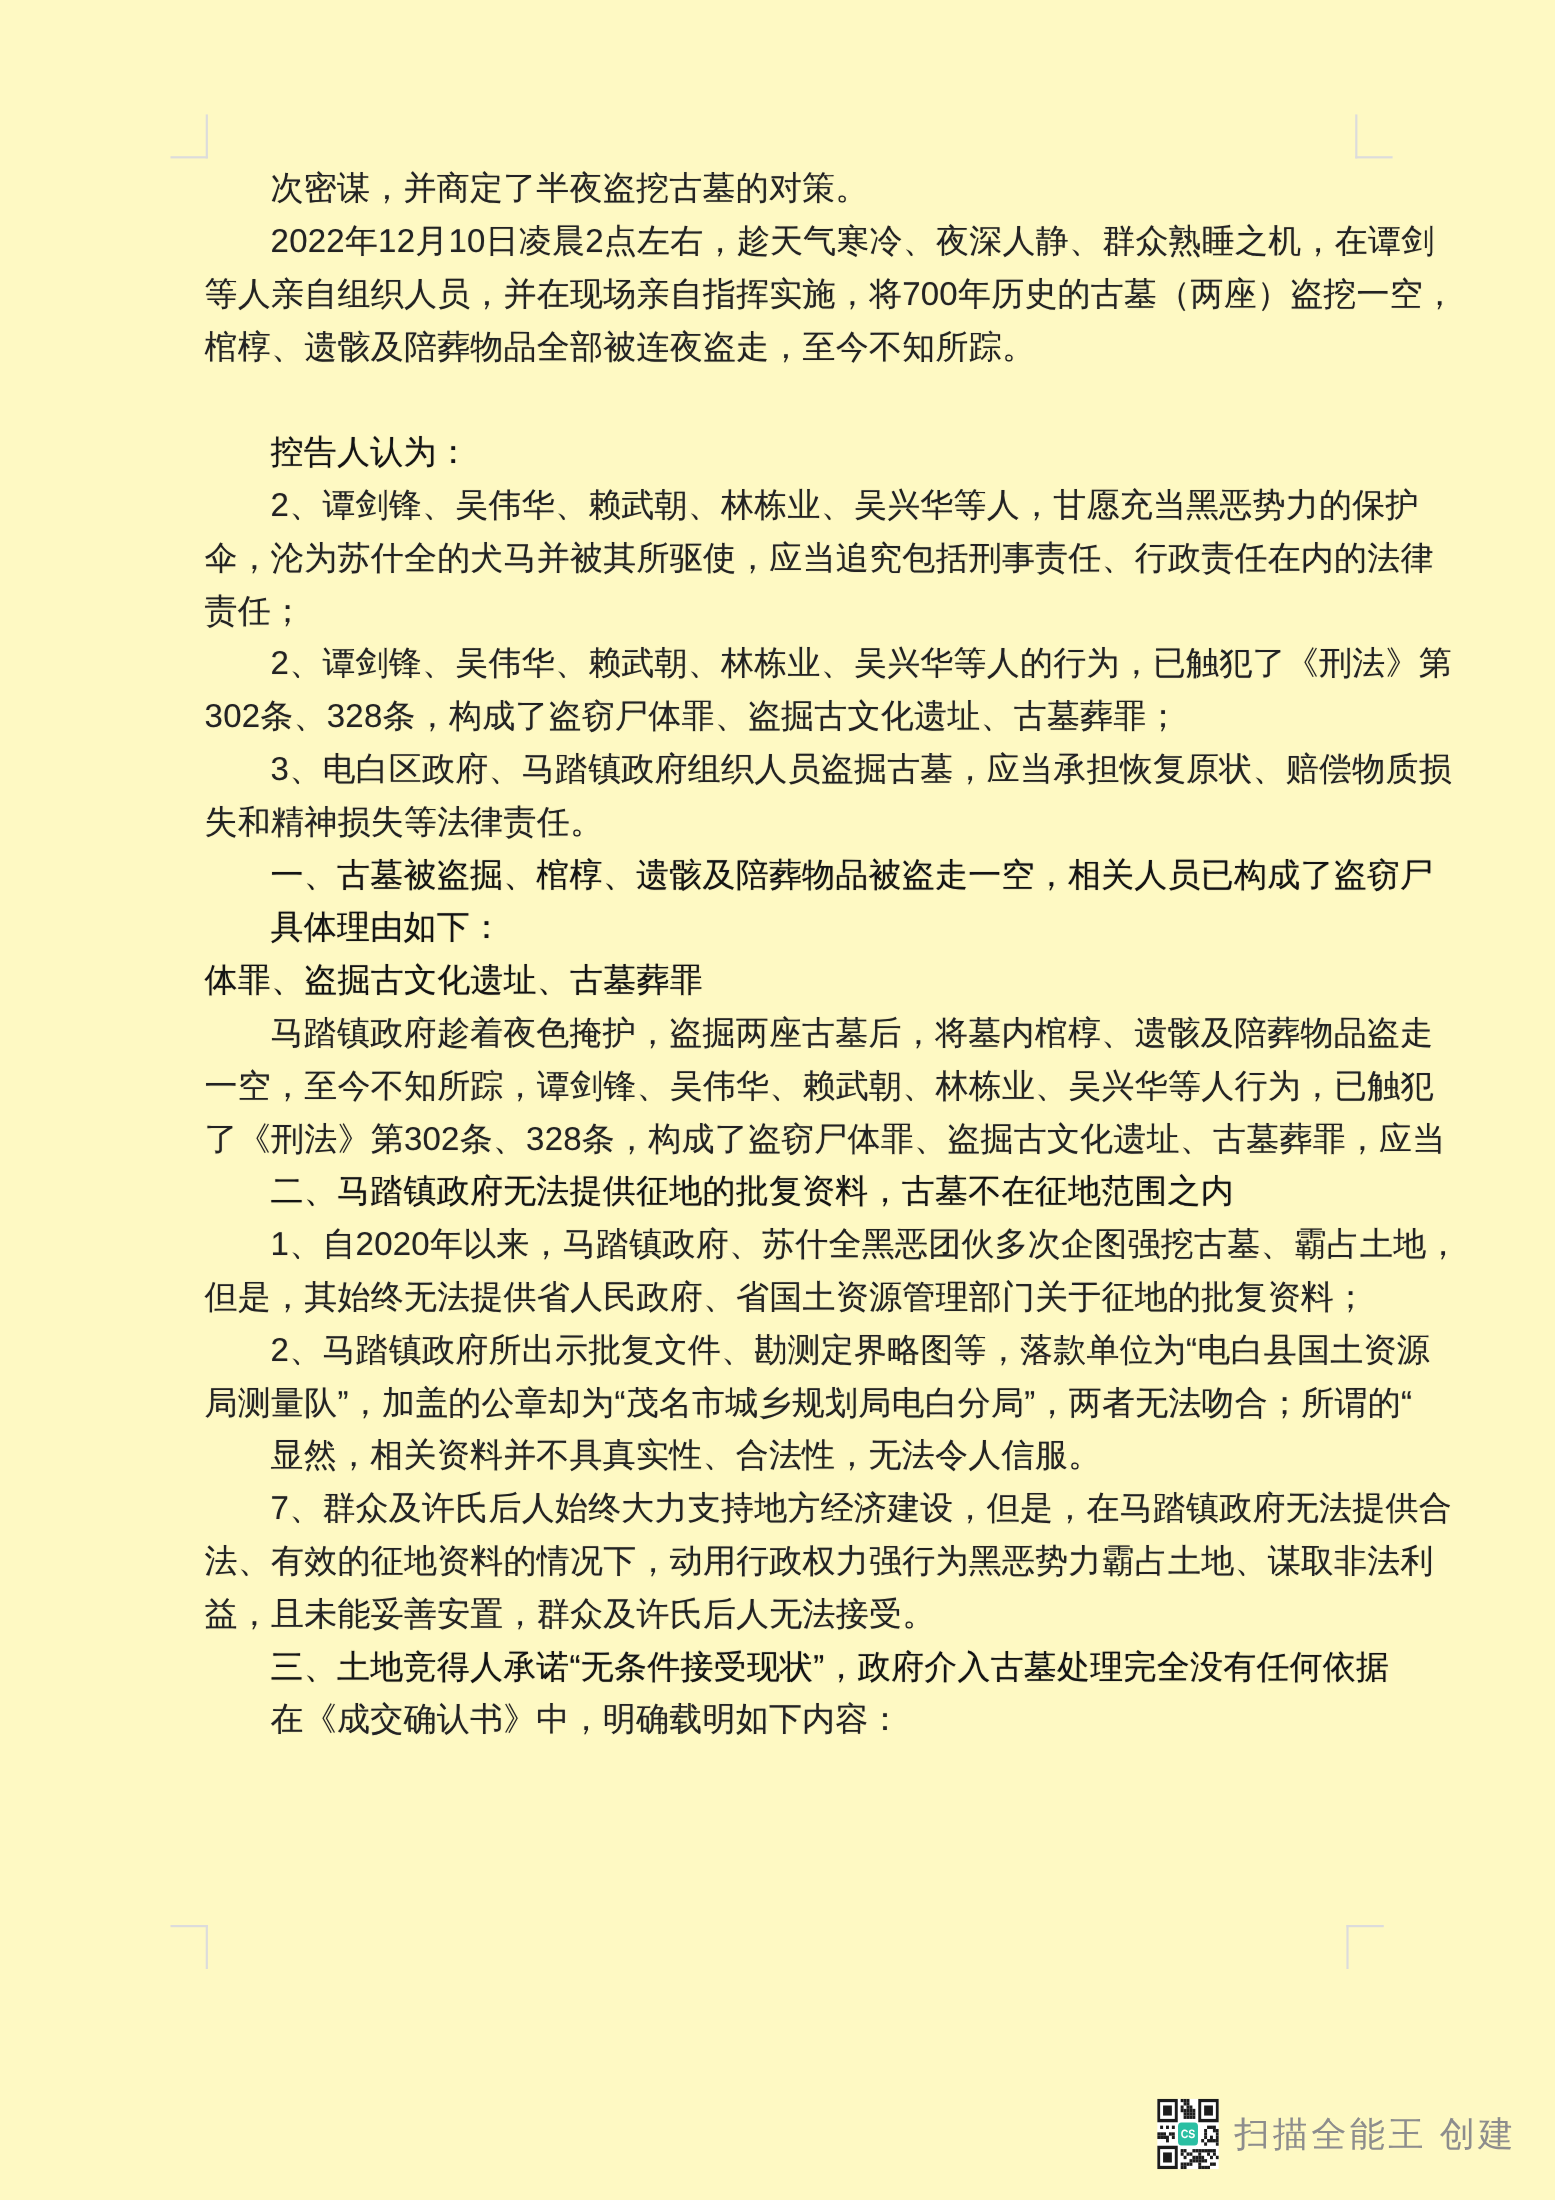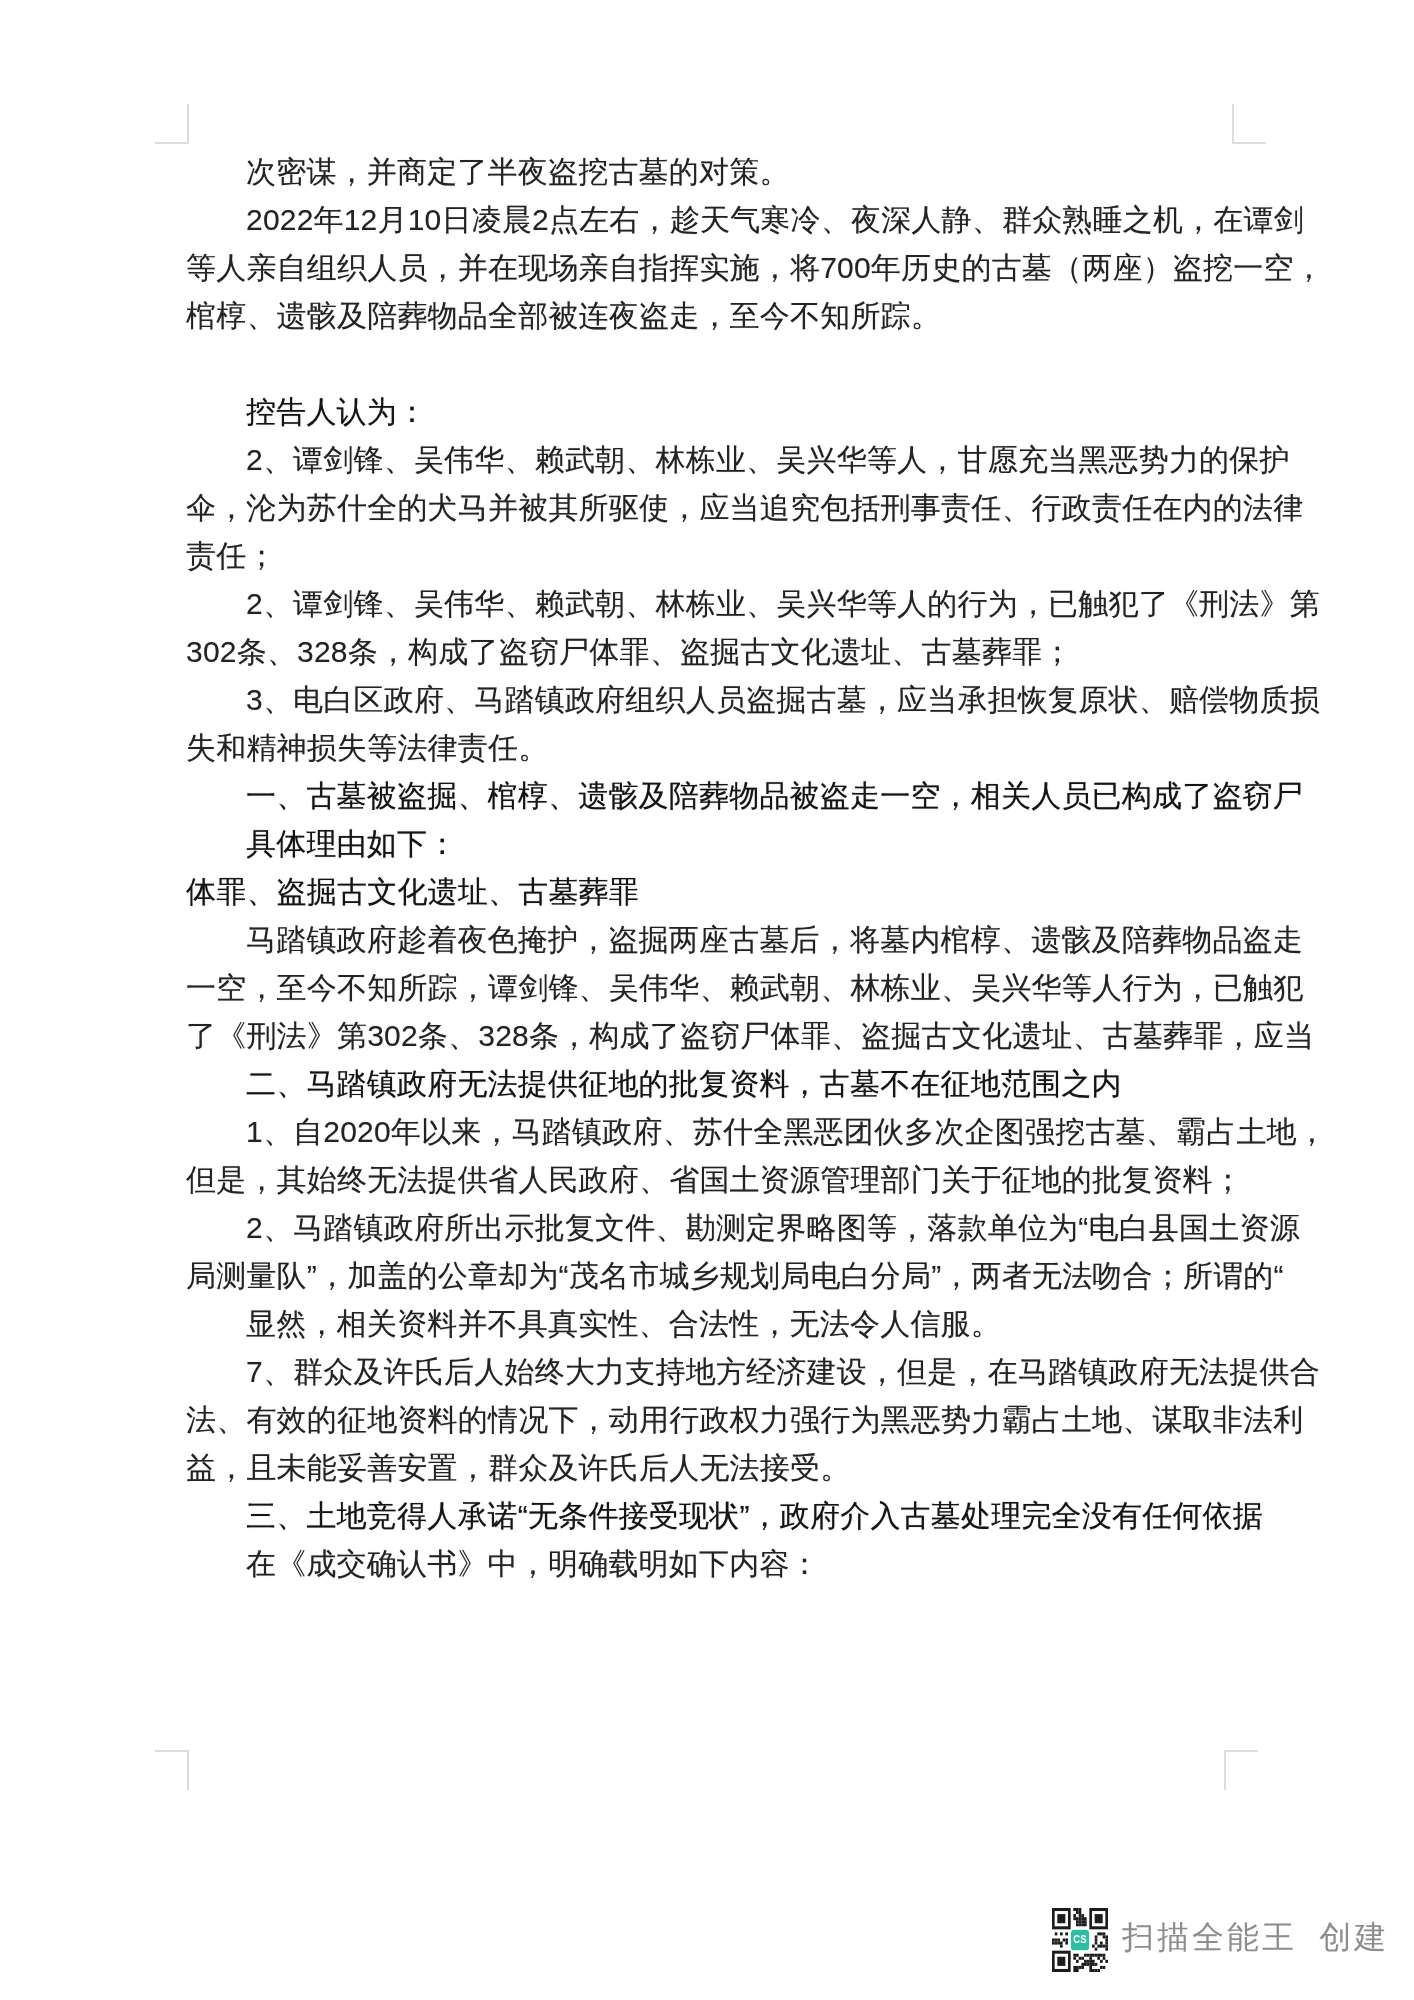--- a/index.html
+++ b/index.html
@@ -1,19 +1,19 @@
 <!DOCTYPE html>
 <html><head>
 <meta charset="utf-8">
 <style>
   html,body{margin:0;padding:0;background:#e8e8e8;}
   .page{
     position:relative;
     width:1414px;height:2000px;
-    background:#ffffff;
+    background:#fef9c3;
     overflow:hidden;
     font-family:"Liberation Sans",sans-serif;
   }
   
   .crop{position:absolute;width:32px;height:38px;}
   .crop.tl{left:155px;top:104px;border-right:2px solid #dcdcdc;border-bottom:2px solid #dcdcdc;}
   .crop.tr{left:1232px;top:104px;border-left:2px solid #dcdcdc;border-bottom:2px solid #dcdcdc;}
   .crop.bl{left:155px;top:1750px;border-right:2px solid #dcdcdc;border-top:2px solid #dcdcdc;}
   .crop.br{left:1224px;top:1750px;border-left:2px solid #dcdcdc;border-top:2px solid #dcdcdc;}
 
@@ -31,21 +31,21 @@
   .line.bold{font-weight:400;color:#141414;text-shadow:0 0 1px rgba(0,0,0,.5);}
   .line.blank{height:48px;}
 
   .footer{
     position:absolute;left:1052px;top:1908px;
     display:flex;align-items:flex-end;
   }
   .qr{display:block;}
   .caption{
     margin-left:14px;
-    font-family:Liberation Mono, monospace;
+    font-family:Liberation Sans, sans-serif;
     font-size:32px;
     color:#8d8d8d;
     letter-spacing:3px;
     white-space:nowrap;
     line-height:64px;
   }
 </style>
 </head>
 <body>
 

